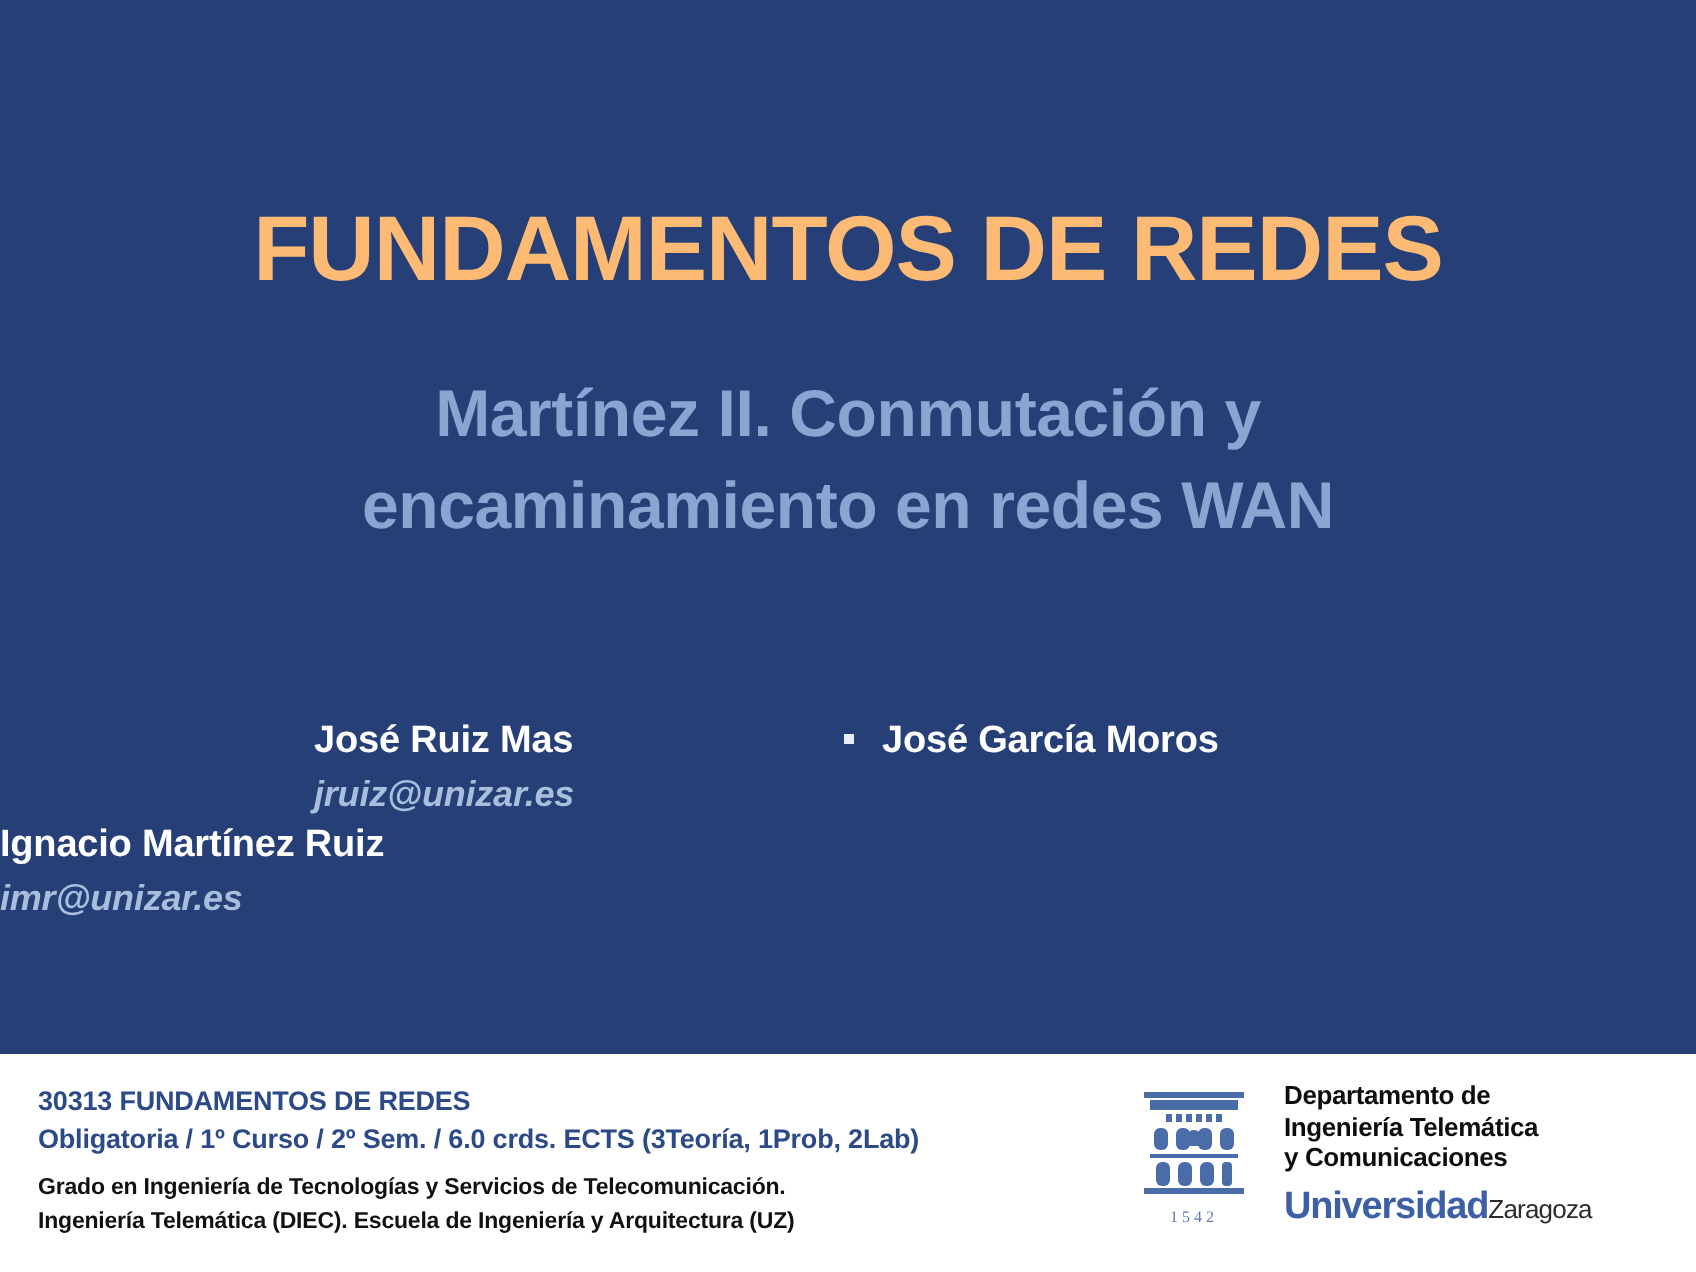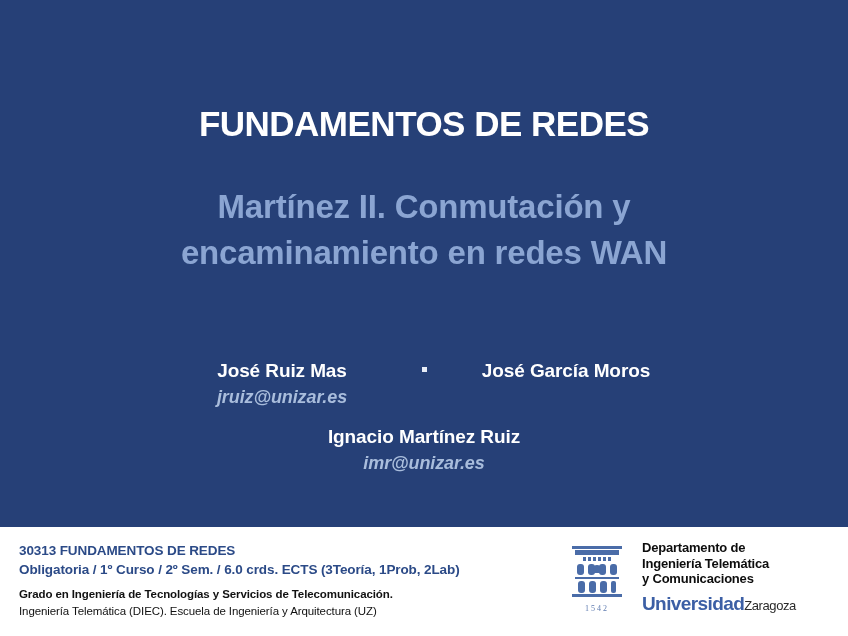--- a/index.html
+++ b/index.html
@@ -29,22 +29,22 @@
     background: #264077;
     overflow: hidden;
   }
 
   
   #title {
     position: absolute;
     left: 0; top: 98px;
     width: 848px;
     text-align: center;
-    color: #ffffff;
-    font-size: 35px;
+    color: #fdba74;
+    font-size: 46px;
     font-weight: bold;
     letter-spacing: -0.5px;
     line-height: 52px;
     white-space: nowrap;
   }
 
   
   #subtitle {
     position: absolute;
     left: 44px; top: 184px;
@@ -68,21 +68,21 @@
   }
   .author-row-top {
     position: relative;
     display: flex;
     justify-content: center;
     align-items: flex-start;
     gap: 0px;
   }
   .author-block {
     width: 250px;
-    text-align: center;
+    text-align: left;
   }
   .author-name {
     color: #ffffff;
     font-size: 19px;
     font-weight: bold;
     line-height: 26px;
     letter-spacing: -0.1px;
   }
   .author-mail {
     color: #a9bddc;
@@ -98,21 +98,20 @@
     justify-content: center;
     padding-top: 9px;
   }
   .author-sep i {
     display: block;
     width: 5px;
     height: 5px;
     background: #e8edf7;
   }
   .author-row-bottom {
-    margin-top: 14px;
     text-align: center;
   }
 
   
   #footer {
     position: absolute;
     left: 0; top: 530px;
     width: 848px;
     height: 106px;
     background: #ffffff;
@@ -132,21 +131,21 @@
   }
   .degree-line {
     color: #111111;
     font-size: 11.5px;
     font-weight: bold;
     line-height: 17px;
     letter-spacing: -0.1px;
     white-space: nowrap;
   }
   .degree-line.thin {
-    font-weight: normal;
+    font-weight: bold;
   }
   #degree-wrap { margin-top: 7px; }
 
   
   #footer-right {
     position: absolute;
     left: 566px; top: 6px;
     display: flex;
     align-items: flex-start;
   }

